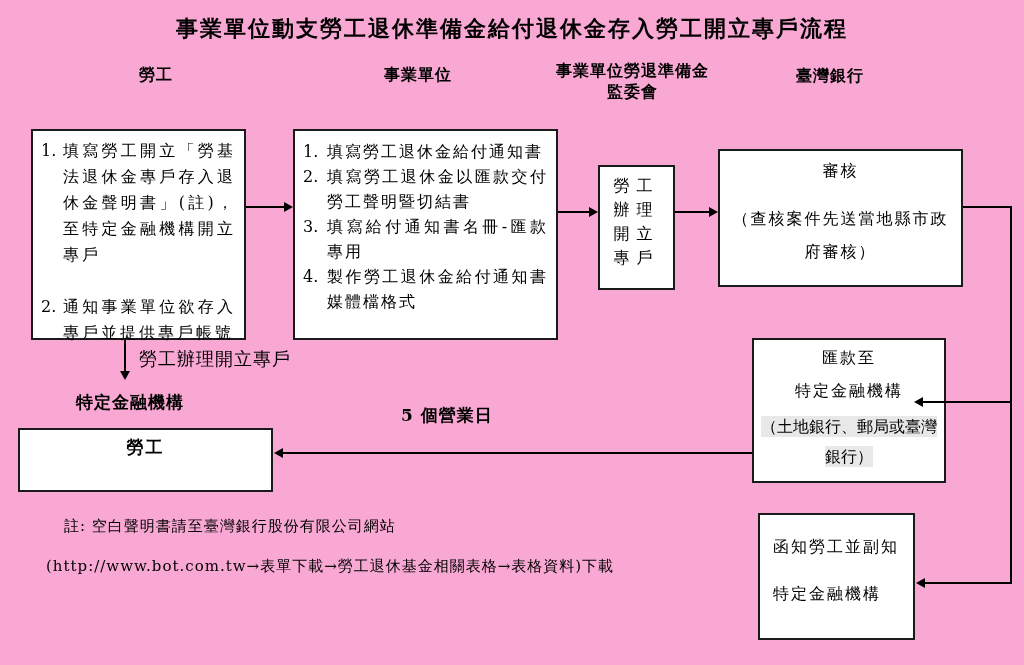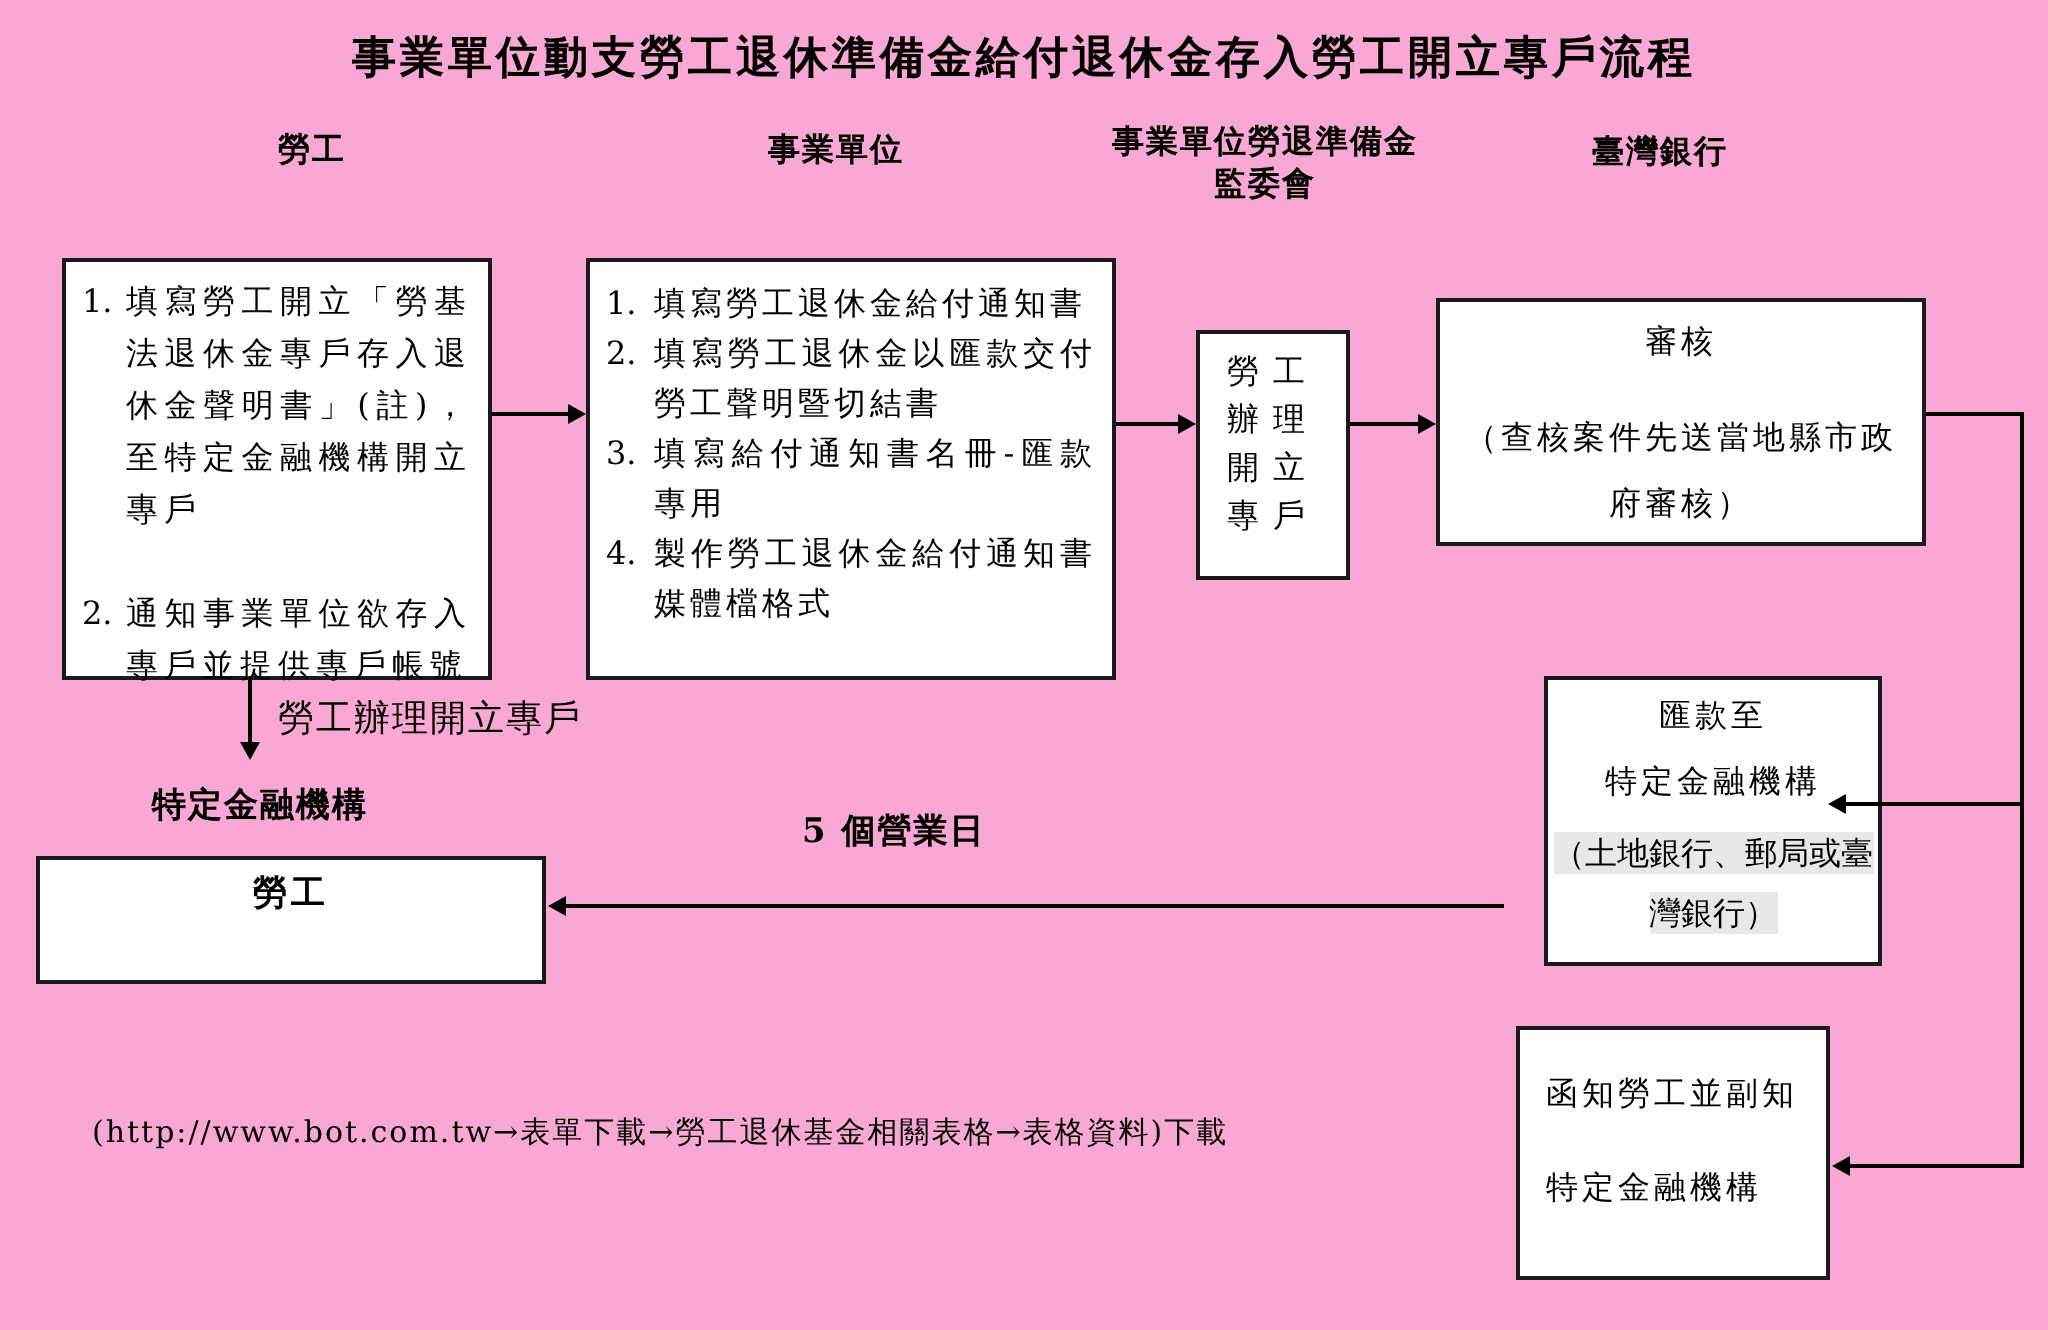--- a/index.html
+++ b/index.html
@@ -105,46 +105,47 @@
     <div class="li">
       <span class="num">4.</span>
       <span class="txt">製作勞工退休金給付通知書媒體檔格式</span>
     </div>
   </div>
 
   <div class="flow-box box-committee" style="left:598px;top:165px;width:77px;height:125px">
     <div class="vtext">勞工辦理開立專戶</div>
   </div>
 
-  <div class="flow-box box-review" style="left:718px;top:149px;width:245px;height:124px">
+  <div class="flow-box box-review" style="left:718px;top:149px;width:245px;height:138px">
     <div class="rv-title">審核</div>
     <div class="rv-note">（查核案件先送當地縣市政府審核）</div>
   </div>
 
-  <div class="flow-box box-remit" style="left:772px;top:338px;width:169px;height:145px">
+  <div class="flow-box box-remit" style="left:752px;top:338px;width:194px;height:145px">
     <div class="rm1">匯款至</div>
     <div class="rm2">特定金融機構</div>
     <div class="rm3">
       <span style="background: rgb(232, 232, 232);">（土地銀行、郵局或臺灣銀行）</span>
     </div>
   </div>
 
   <div class="flow-box box-notify" style="left:758px;top:513px;width:157px;height:127px">
     <div class="nt1">函知勞工並副知</div>
     <div class="nt2">特定金融機構</div>
   </div>
 
   <div class="flow-box box-account" style="left:18px;top:428px;width:255px;height:64px">
     <div>勞工</div>
   </div>
 
   <div class="lbl" style="left:139px;top:347px">勞工辦理開立專戶</div>
   <div class="lbl lbl-bold" style="left:70px;top:391px;width:120px;text-align:center">特定金融機構</div>
   <div class="lbl lbl-bold" style="left:401px;top:404px">5 個營業日</div>
 
+  <div class="footnote" style="left:64px;top:517px">註: 空白聲明書請至臺灣銀行股份有限公司網站</div>
   <div class="footnote" style="left:46px;top:557px">(http://www.bot.com.tw→表單下載→勞工退休基金相關表格→表格資料)下載</div>
 
   <div>
     <div class="hline" style="left:246px;top:206px;width:39px"></div>
     <div class="head-right" style="left:284px;top:202px"></div>
   </div>
 
   <div>
     <div class="hline" style="left:558px;top:211px;width:32px"></div>
     <div class="head-right" style="left:589px;top:207px"></div>

